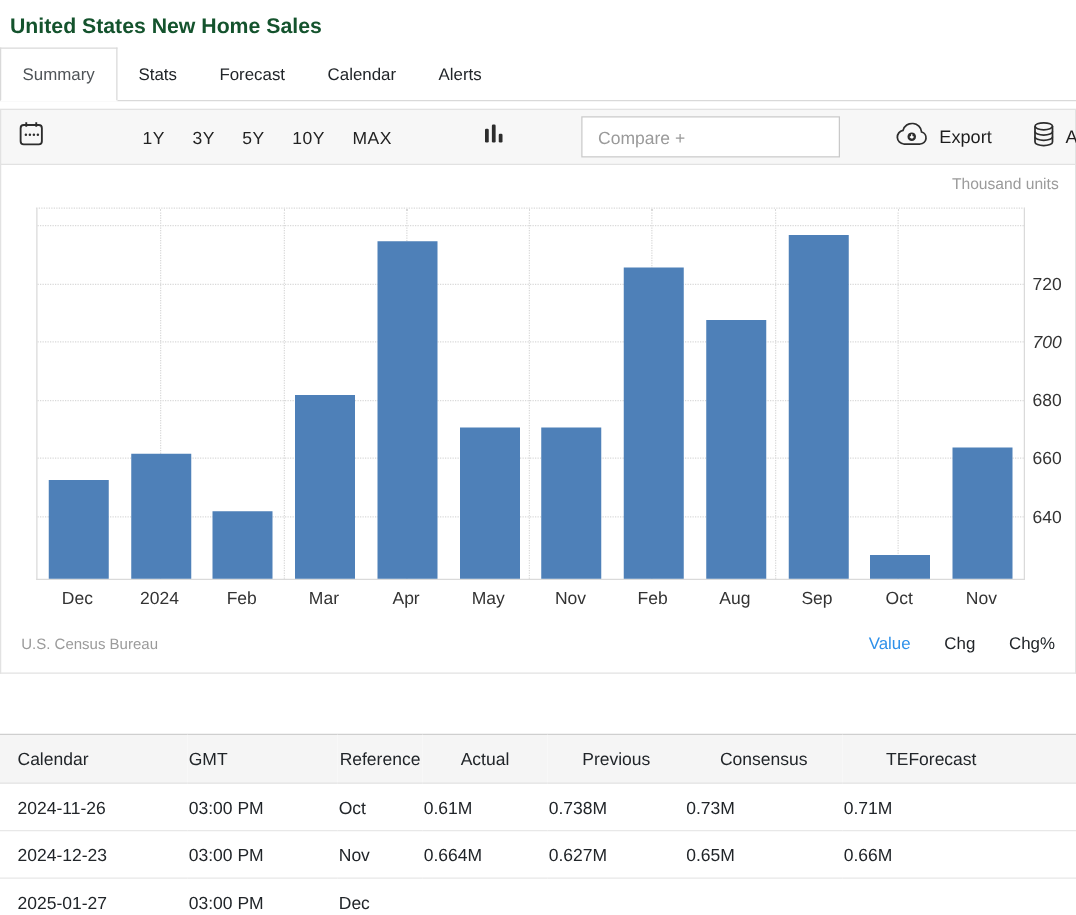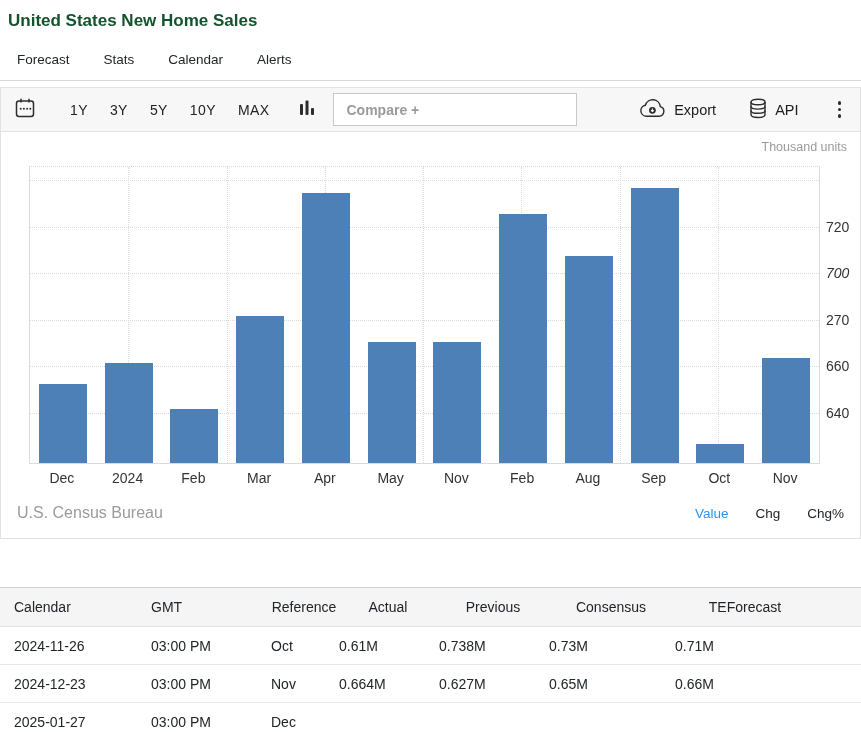--- a/index.html
+++ b/index.html
@@ -8,46 +8,46 @@
 
   .page-title{font-size:17px;font-weight:bold;color:#14532d;margin:0;padding:11px 8px 9px 8px;height:18px;}
 
   
   .tab-bar{display:flex;align-items:stretch;border-bottom:1px solid #d9d9d9;height:43px;box-sizing:border-box;}
   .tab{display:flex;align-items:center;gap:7px;padding:0 17px;font-size:13.5px;color:#212529;}
   .tab.active{background:#fff;border:1px solid #d9d9d9;border-bottom:1px solid #fff;margin-bottom:-1px;color:#4f5458;}
   .caret{width:0;height:0;border-left:4px solid transparent;border-right:4px solid transparent;border-top:5px solid #222;display:inline-block;}
 
   
-  .toolbar{margin-top:6px;height:45px;box-sizing:border-box;background:#f7f7f7;border:1px solid #e2e2e2;display:flex;align-items:center;padding:0 13px;}
+  .toolbar{margin-top:6px;height:45px;box-sizing:border-box;background:#f7f7f7;border:1px solid #e2e2e2;display:flex;align-items:center;padding:0 13px;gap:44px;}
   .icon-btn{display:flex;align-items:center;}
   .cal-btn{margin-right:30px;}
   .ranges{display:flex;align-items:center;}
   .range{font-size:14px;letter-spacing:.4px;color:#222;margin-right:14px;padding:2px 4px;}
   .charttype-btn{margin:0 18px 0 12px;}
-  .compare-input{width:244px;height:33px;box-sizing:border-box;border:1px solid #c9c9c9;background:#fff;font-size:14px;color:#a16207;padding:0 12px;outline:none;font-weight:bold;}
+  .compare-input{width:244px;height:33px;box-sizing:border-box;border:1px solid #c9c9c9;background:#fff;font-size:14px;color:#a16207;padding:0 12px;outline:none;}
   .compare-input::placeholder{color:#9a9a9a;}
   .toolbar-right{margin-left:auto;display:flex;align-items:center;gap:33px;}
   .tool-btn{display:flex;align-items:center;gap:8px;font-size:14.5px;color:#1d1d1d;}
 
   
   .chart-card{position:relative;height:407px;box-sizing:border-box;border:1px solid #e2e2e2;border-top:none;background:#fff;}
   .unit-label{position:absolute;top:8px;right:13px;font-size:12.5px;color:#9b9b9b;}
   .plot{position:absolute;left:28px;top:34px;width:789px;height:296px;border-left:1px solid #dadada;border-right:1px solid #dadada;border-bottom:1px solid #dadada;border-top:1px dotted #d9d9d9;box-sizing:content-box;}
   .grid-h{position:absolute;left:0;right:0;height:0;border-top:1px dotted #d9d9d9;}
   .grid-v{position:absolute;top:0;bottom:0;width:0;border-left:1px dotted #d9d9d9;}
   .bar-row{position:absolute;left:0;right:0;top:0;bottom:0;display:flex;align-items:flex-end;}
   .slot{flex:1;display:flex;justify-content:center;align-items:flex-end;height:100%;}
   .bar{width:48px;}
   .y-axis{position:absolute;left:825px;top:34px;width:34px;height:296px;}
   .ytick{position:absolute;font-size:14px;color:#333;line-height:14px;transform:translateY(50%);}
   .x-axis{position:absolute;left:28px;top:338px;width:789px;display:flex;}
   .xtick{flex:1;text-align:center;font-size:14px;color:#333;}
   .chart-footer{position:absolute;left:0;right:0;bottom:16px;padding:0 16px;display:flex;justify-content:space-between;align-items:center;}
-  .source{font-size:16px;color:#9b9b9b;}
+  .source{font-size:12px;color:#9b9b9b;}
   .legend-links{display:flex;gap:27px;font-size:13.5px;}
   .legend-link{color:#212529;text-decoration:none;}
   .legend-link.active{color:#2f91ea;}
 
   
   .table-wrap{margin-top:48px;}
   table{width:100%;border-collapse:collapse;table-layout:fixed;font-size:14px;}
   thead th{background:#f5f5f5;border-top:1px solid #cfcfcf;border-bottom:1px solid #e3e3e3;height:36px;font-weight:normal;color:#212529;}
   tbody td{height:35px;border-bottom:1px solid #e8e8e8;color:#212529;}
   tbody tr:last-child td{border-bottom:1px solid #cfcfcf;}
@@ -60,25 +60,28 @@
   .kebab i{width:3.5px;height:3.5px;border-radius:50%;background:#2d2d2d;}
 </style>
 </head>
 <body>
 
 <div class="page">
 
   <h1 class="page-title">United States New Home Sales</h1>
 
   <nav class="tab-bar">
+      <button class="tab active">
+        <span>Summary</span>
+      </button>
+      <button class="tab">
+        <span>Stats</span>
+      </button>
       <button class="tab">
         <span>Forecast</span>
-      </button>
-      <button class="tab">
-        <span>Stats</span>
       </button>
       <button class="tab">
         <span>Calendar</span>
       </button>
       <button class="tab">
         <span>Alerts</span>
       </button>
     </nav>
 
   <div class="toolbar">
@@ -192,21 +195,21 @@
             <div class="bar" style="height: 6.29921%; background: rgb(78, 128, 184);"></div>
           </div>
           <div class="slot">
             <div class="bar" style="height: 35.4331%; background: rgb(78, 128, 184);"></div>
           </div>
         </div>
       </div>
     <div class="y-axis">
         <div class="ytick" style="bottom: 16.5354%;">640</div>
         <div class="ytick" style="bottom: 32.2835%;">660</div>
-        <div class="ytick" style="bottom: 48.0315%;">270</div>
+        <div class="ytick" style="bottom: 48.0315%;">680</div>
         <div class="ytick" style="bottom: 63.7795%; font-style: italic;">700</div>
         <div class="ytick" style="bottom: 79.5276%;">720</div>
         <div class="ytick" style="bottom: 95.2756%; margin-left: 44px;">740</div>
       </div>
     <div class="x-axis">
         <div class="xtick">Dec</div>
         <div class="xtick">2024</div>
         <div class="xtick">Feb</div>
         <div class="xtick">Mar</div>
         <div class="xtick">Apr</div>

